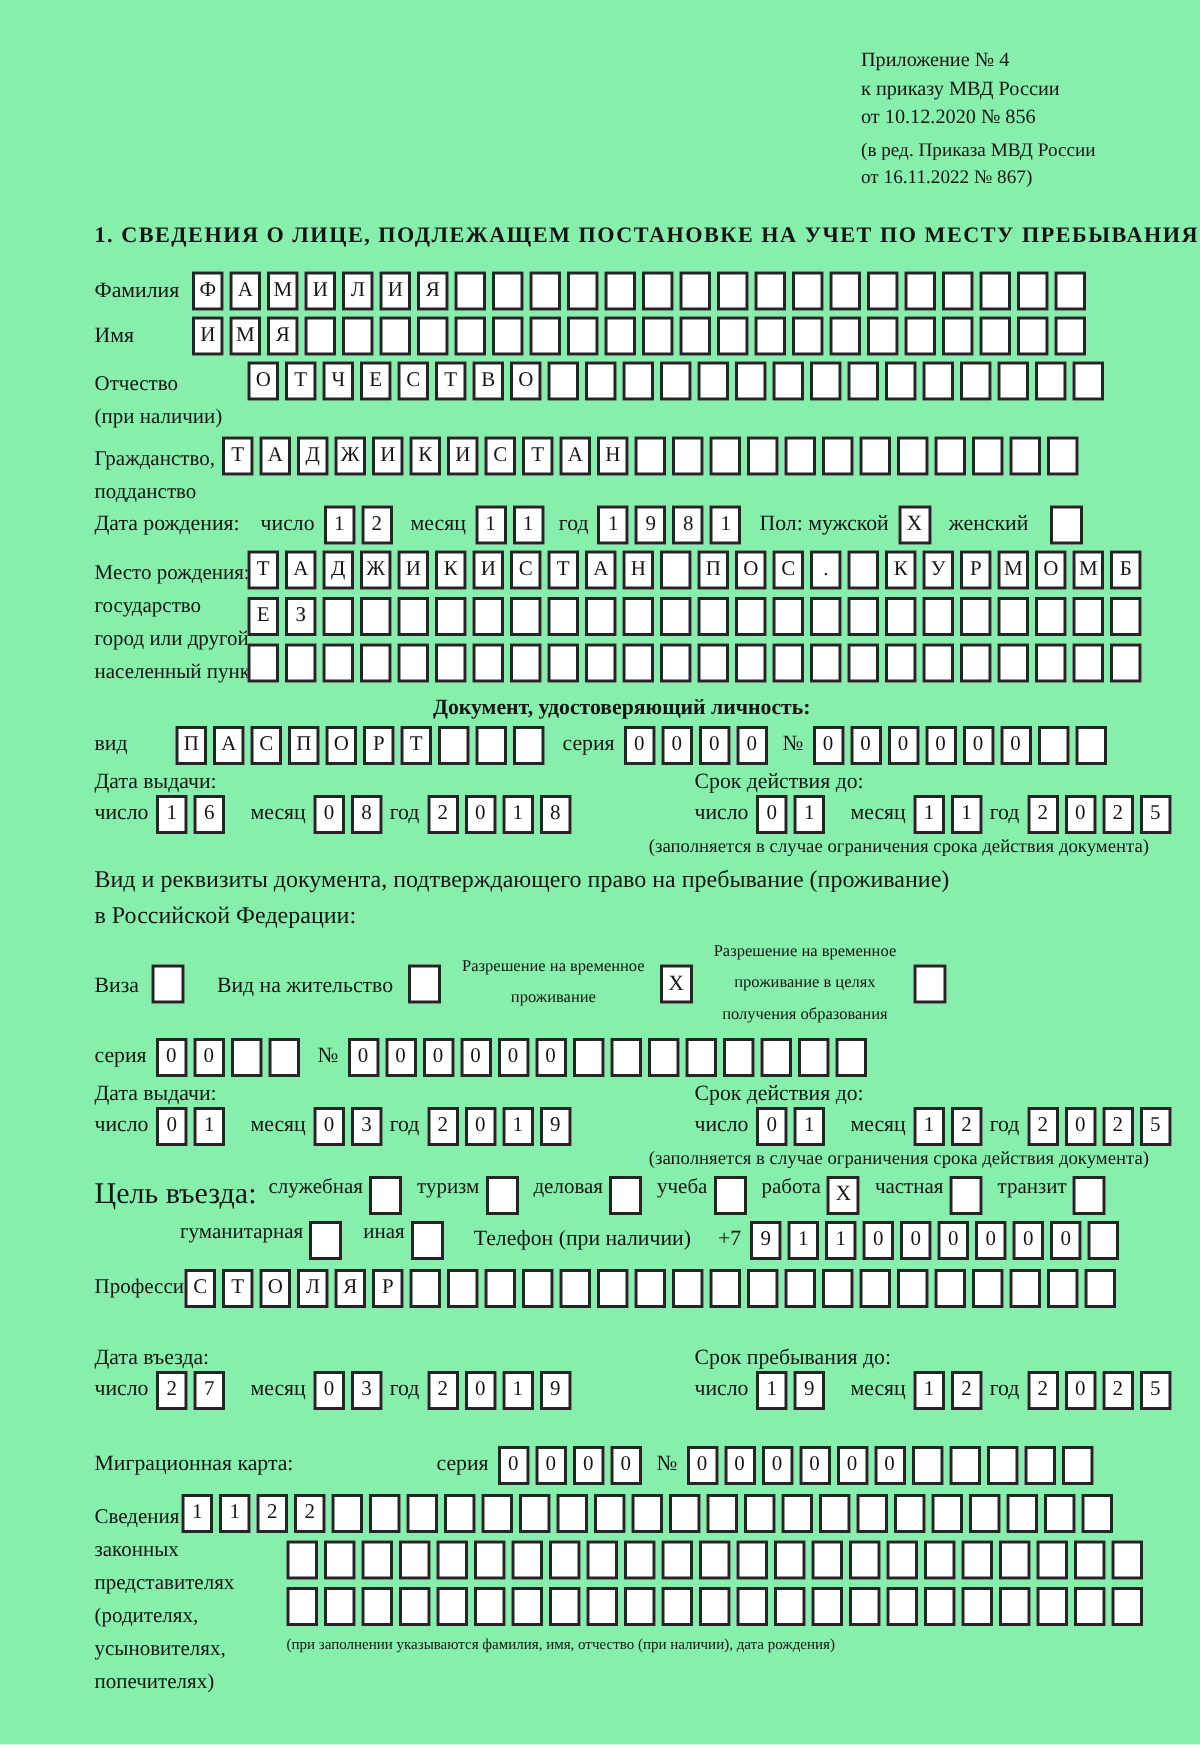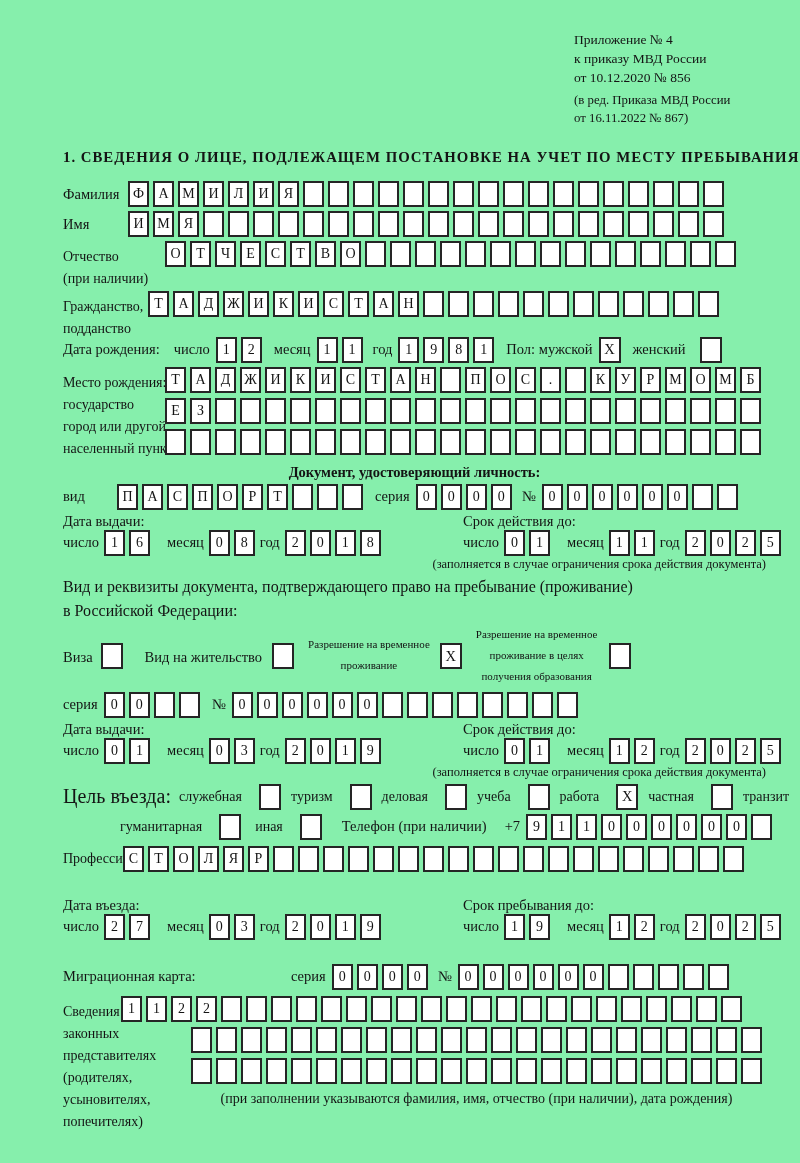--- a/index.html
+++ b/index.html
@@ -43,27 +43,27 @@
   .sp { margin-left:12px; }
   .vnote { text-align:right; font-size:12.5px; line-height:15px; margin:1px 0 4px; }
 
   .intro { font-size:16px; line-height:21px; margin-bottom:3px; }
   .permit-row { display:flex; align-items:center; margin-bottom:5px; }
   .permit-row .ptop { padding-top:4px; white-space:nowrap; }
   .clabel { text-align:center; font-size:11px; line-height:21px; }
   .permit-row .box { margin-top:2px; }
 
   .purpose { display:flex; align-items:center; }
-  .pair { display:flex; align-items:center;gap:13px; }
+  .pair { display:flex; align-items:flex-start; }
   .ptext { white-space:nowrap; margin-right:4px; font-size:14px; }
   .plabel { white-space:nowrap; margin-right:8px; font-size:20px; }
 
   .reps-cells { display:flex; flex-direction:column; }
   .shift { margin-left:-70px; }
-  .reps-footnote { text-align:center; font-size:14px; margin-top:7px; white-space:nowrap; }
+  .reps-footnote { font-size:10px; margin-top:7px; white-space:nowrap; }
 </style>
 </head>
 <body>
 
 <div class="page">
 
   <div class="appendix">
     <div>Приложение № 4</div>
     <div>к приказу МВД России</div>
     <div>от 10.12.2020 № 856</div>

